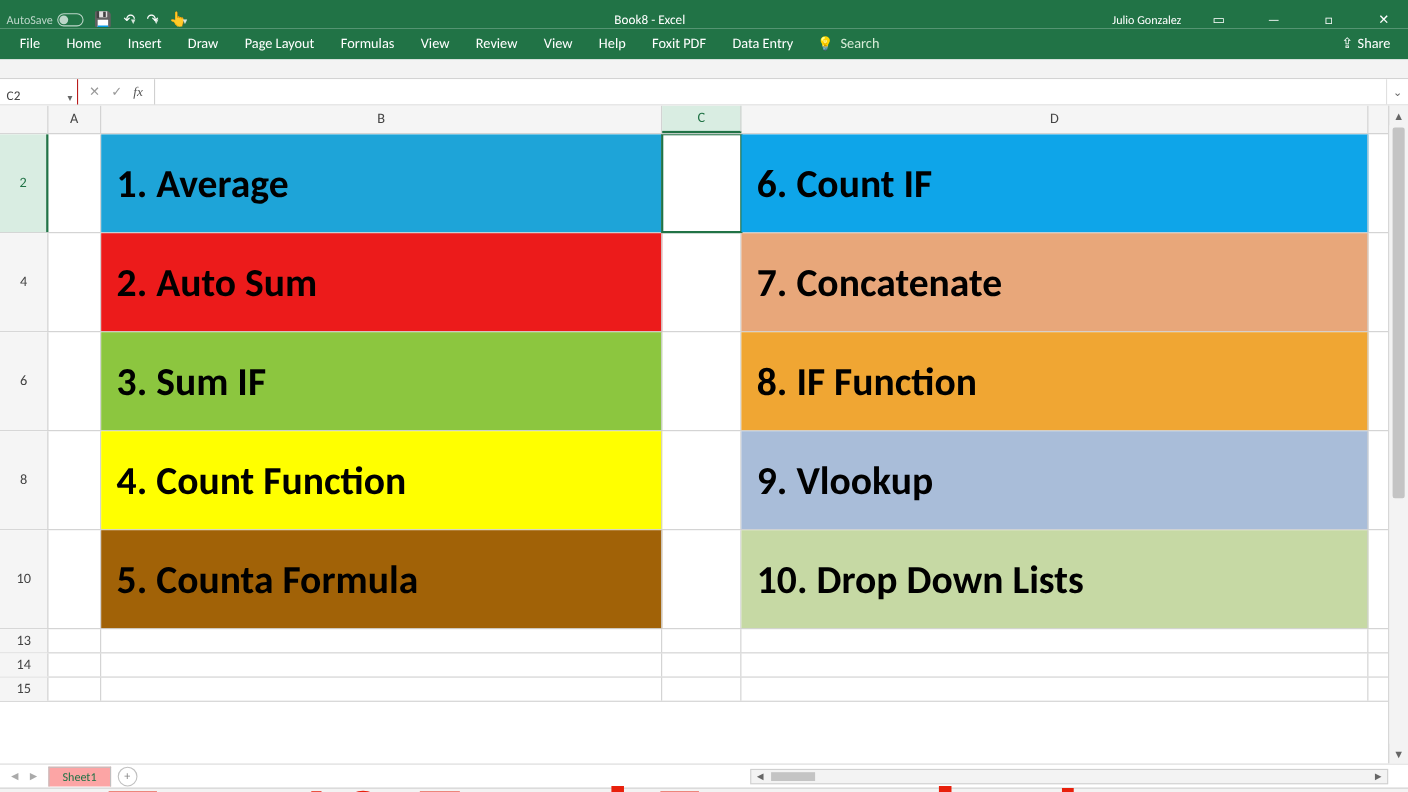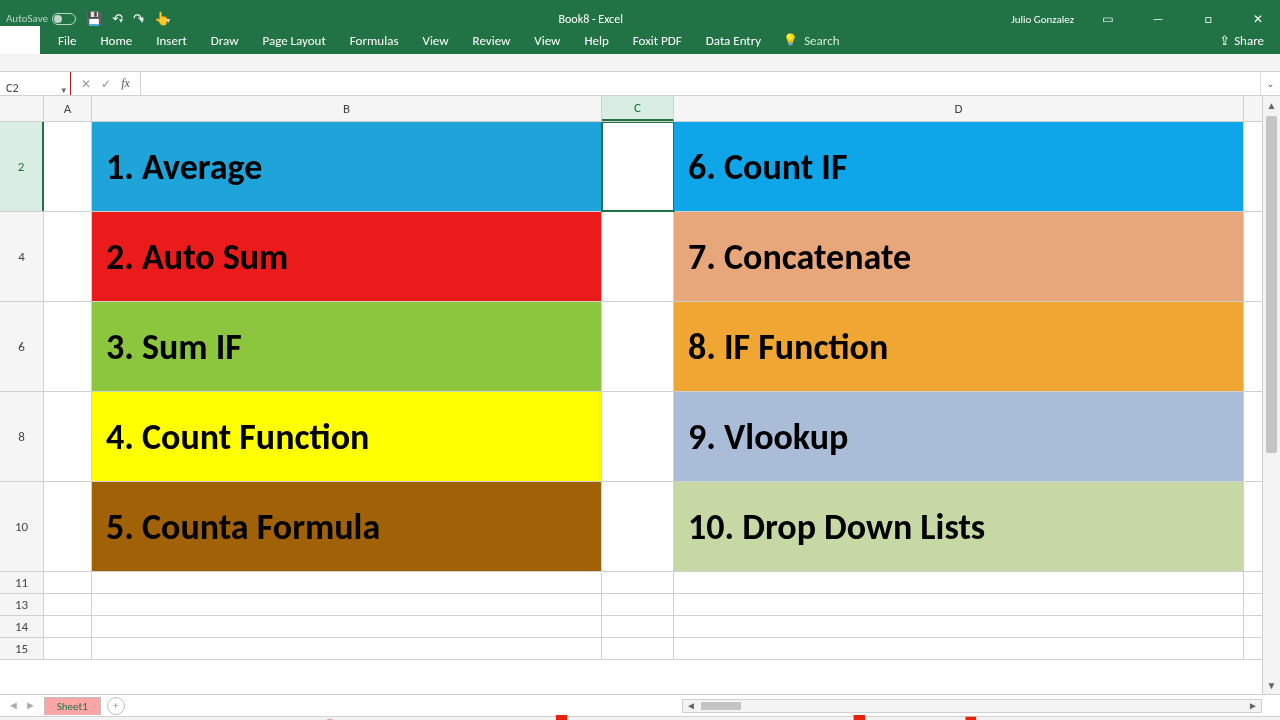--- a/index.html
+++ b/index.html
@@ -28,21 +28,20 @@
 
 
 .ribbon-tabs {
   height: 28px;
   background: #217346;
   display: flex;
   align-items: center;
   color: #fff;
   font-size: 13px;
   padding: 0 6px;
-  margin-left: 40px;
 }
 .ribbon-tabs .tab { padding: 0 12px; height:100%; display:flex; align-items:center; cursor:pointer;}
 .ribbon-tabs .spacer { flex:1; }
 .ribbon-tabs .share { display:flex; align-items:center; gap:4px; padding:0 10px;}
 .tellme { display:flex; align-items:center; gap:6px; color:#d7ecd7; margin-left:10px;}
 .bulb { font-size:12px;}
 
 
 .ribbon-strip { height: 18px; background: #f3f3f3; border-bottom:1px solid #d0d0d0;}
 
@@ -313,29 +312,20 @@
             <span>5.  Counta  Formula</span>
           </div>
         <div class="cell colC"></div>
         <div class="cell big colD" style="background:#c6d9a4">
             <span>10.  Drop Down Lists</span>
           </div>
       </div>
 
       <div class="row" style="height:22px">
           <div class="rh">
-            <span>11</span>
-          </div>
-          <div class="cell colA"></div>
-          <div class="cell colB"></div>
-          <div class="cell colC"></div>
-          <div class="cell colD"></div>
-        </div>
-      <div class="row" style="height:22px">
-          <div class="rh">
             <span>13</span>
           </div>
           <div class="cell colA"></div>
           <div class="cell colB"></div>
           <div class="cell colC"></div>
           <div class="cell colD"></div>
         </div>
       <div class="row" style="height:22px">
           <div class="rh">
             <span>14</span>

